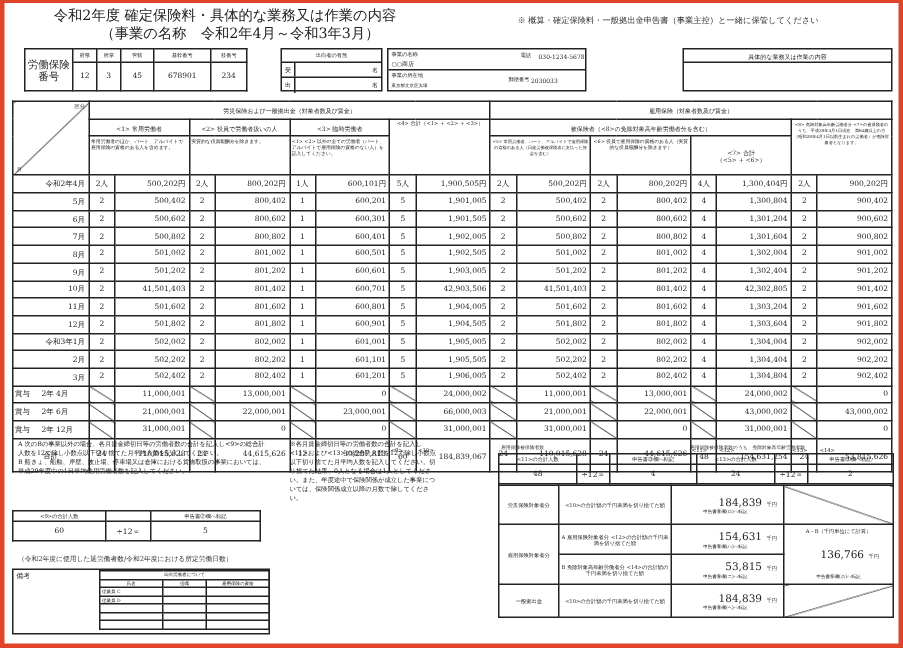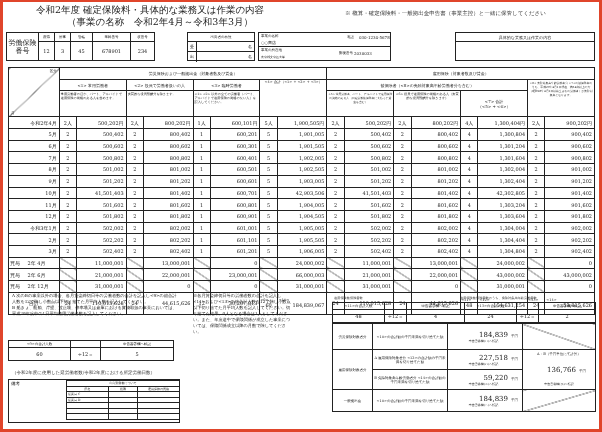--- a/index.html
+++ b/index.html
@@ -5,21 +5,21 @@
   * { box-sizing: border-box; margin: 0; padding: 0; }
   html, body { width: 602px; height: 432px; overflow: hidden; background: #ffffff; }
   body { font-family: "DejaVu Serif", "Liberation Serif", serif; color: #222; position: relative; }
   .frame { position: absolute; left: 0; top: 0; width: 602px; height: 432px; border: 3px solid #e0452b; border-top-width: 2px; background: #fff; }
   .abs { position: absolute; }
   .title1 { left: 0; top: 4px; width: 300px; text-align: center; font-size: 9.5px; font-weight: normal; }
   .title2 { left: 30px; top: 16px; width: 260px; text-align: center; font-size: 9.5px; }
   .note-top { left: 345px; top: 10px; font-size: 5.5px; color: #333; }
   table { border-collapse: collapse; }
   td { border: 0.8px solid #222; font-size: 5px; padding: 0 1px; vertical-align: middle; }
-  .idtbl { left: 6px; top: 32px; }
+  .idtbl { left: 16px; top: 32px; }
   .idtbl td { height: 12px; text-align: center; }
   .idtbl .lbl { font-size: 7px; width: 32px; line-height: 8px; }
   .idtbl .hdr { font-size: 3.5px; height: 9px; }
   .idtbl .val { font-size: 5px; height: 19px; }
   .shukko { left: 187px; top: 32px; width: 68px; height: 29px; border: 1px solid #222; }
   .shukko .h { font-size: 3.5px; text-align: center; height: 9px; border-bottom: 0.8px solid #222; line-height: 9px; }
   .shukko .r { font-size: 4px; height: 10px; border-bottom: 0.8px solid #222; position: relative; }
   .shukko .r:last-child { border-bottom: 0; }
   .jigyo { left: 258px; top: 32px; width: 133px; height: 29px; border: 1px solid #222; font-size: 3.5px; }
   .jigyo .line { position: absolute; left: 0; right: 0; border-bottom: 0.8px solid #222; }
@@ -538,33 +538,33 @@
     <td class="amt">
       <span>184,839</span><span class="u">千円</span>
       <span class="sub">申告書⑧欄(ロ)へ転記</span>
     </td>
     <td class="slash" style="background:linear-gradient(to bottom left, transparent calc(50% - 0.5px), #222 50%, transparent calc(50% + 0.5px))"></td>
   </tr>
   <tr style="height:20px">
     <td rowspan="2">雇用保険対象者分</td>
     <td>A 雇用保険対象者分 &lt;12&gt;の合計額の千円未満を切り捨てた額</td>
     <td class="amt">
-      <span>227,518</span><span class="u">千円</span>
+      <span>154,631</span><span class="u">千円</span>
       <span class="sub">申告書⑧欄(ハ)へ転記</span>
     </td>
     <td rowspan="2" style="position:relative;vertical-align:top">
       <span style="display:block;margin-top:2px">A－B（千円単位にて計算）</span>
       <span style="display:block;font-size:7px;text-align:right;padding-right:8px;margin-top:10px"><span>136,766</span><span style="font-size:3.5px;margin-left:3px">千円</span></span>
       <span style="display:block;margin-top:8px;font-size:3px">申告書⑧欄(ホ)へ転記</span>
     </td>
   </tr>
   <tr style="height:20px">
     <td>B 免除対象高年齢労働者分 &lt;14&gt;の合計額の千円未満を切り捨てた額</td>
     <td class="amt">
-      <span>59,220</span><span class="u">千円</span>
+      <span>53,815</span><span class="u">千円</span>
       <span class="sub">申告書⑧欄(ニ)へ転記</span>
     </td>
   </tr>
   <tr style="height:22px">
     <td>一般拠出金</td>
     <td>&lt;10&gt;の合計額の千円未満を切り捨てた額</td>
     <td class="amt">
       <span>184,839</span><span class="u">千円</span>
       <span class="sub">申告書⑧欄(ヘ)へ転記</span>
     </td>

